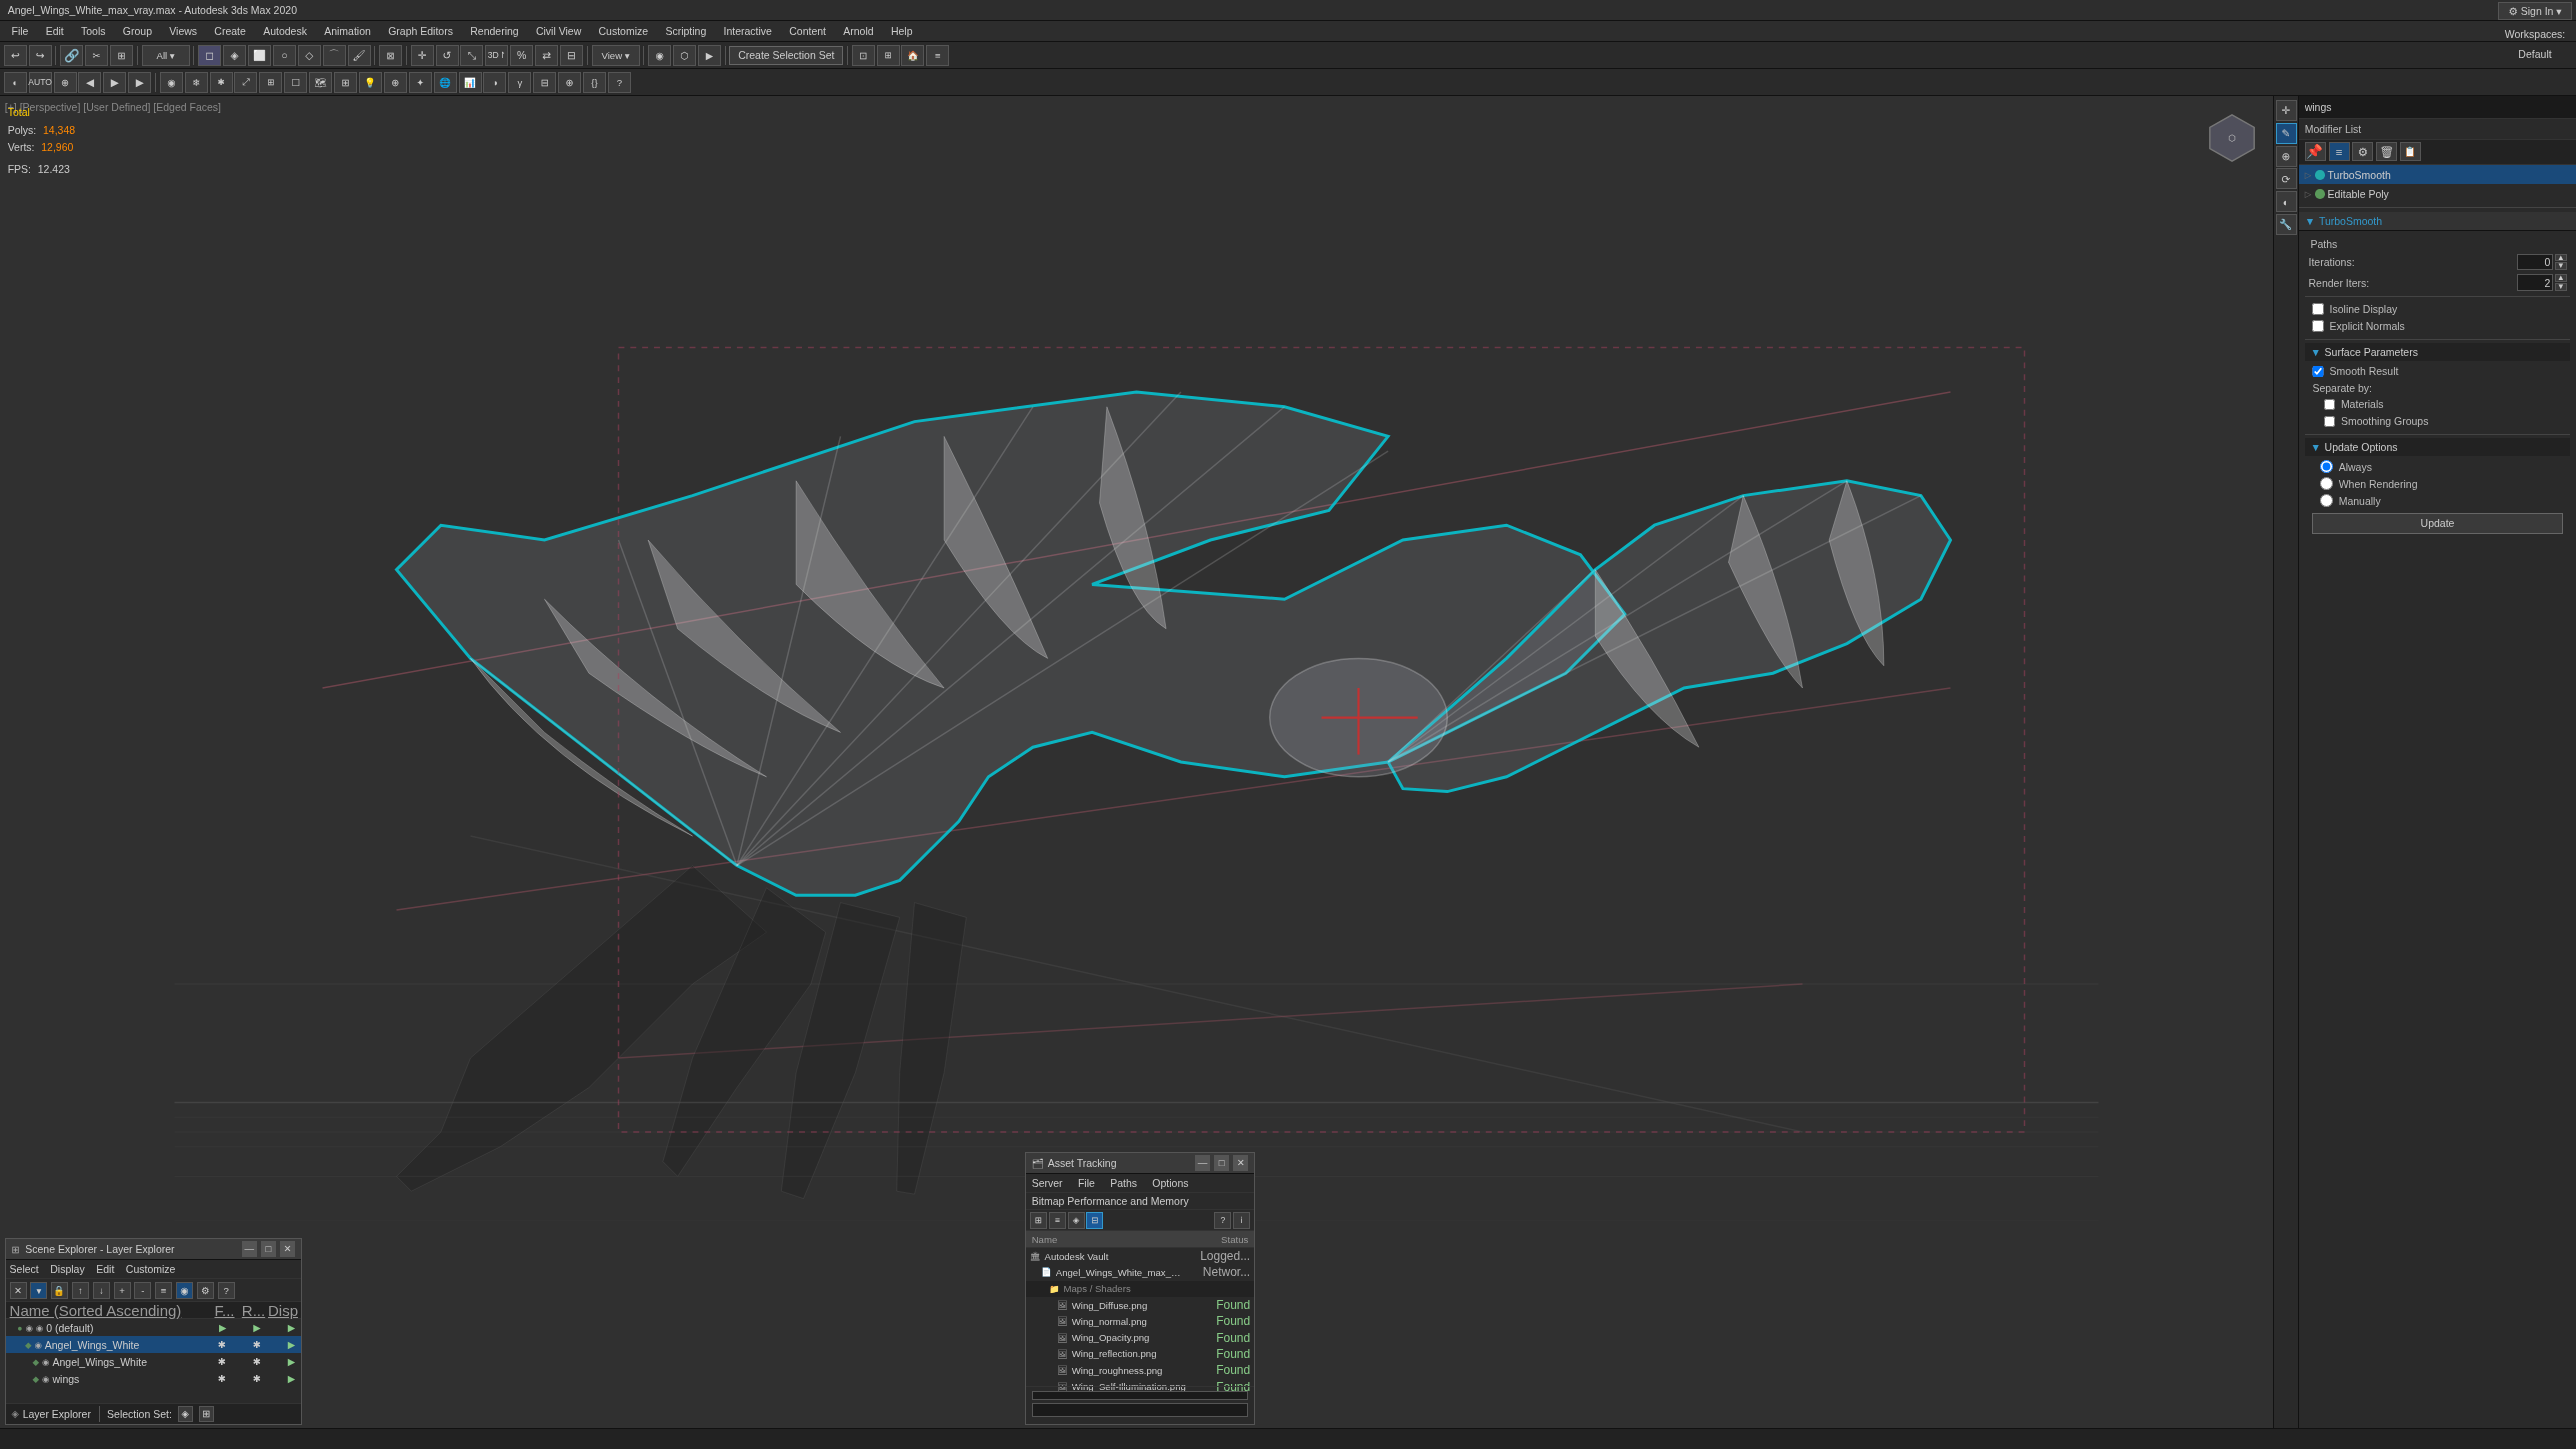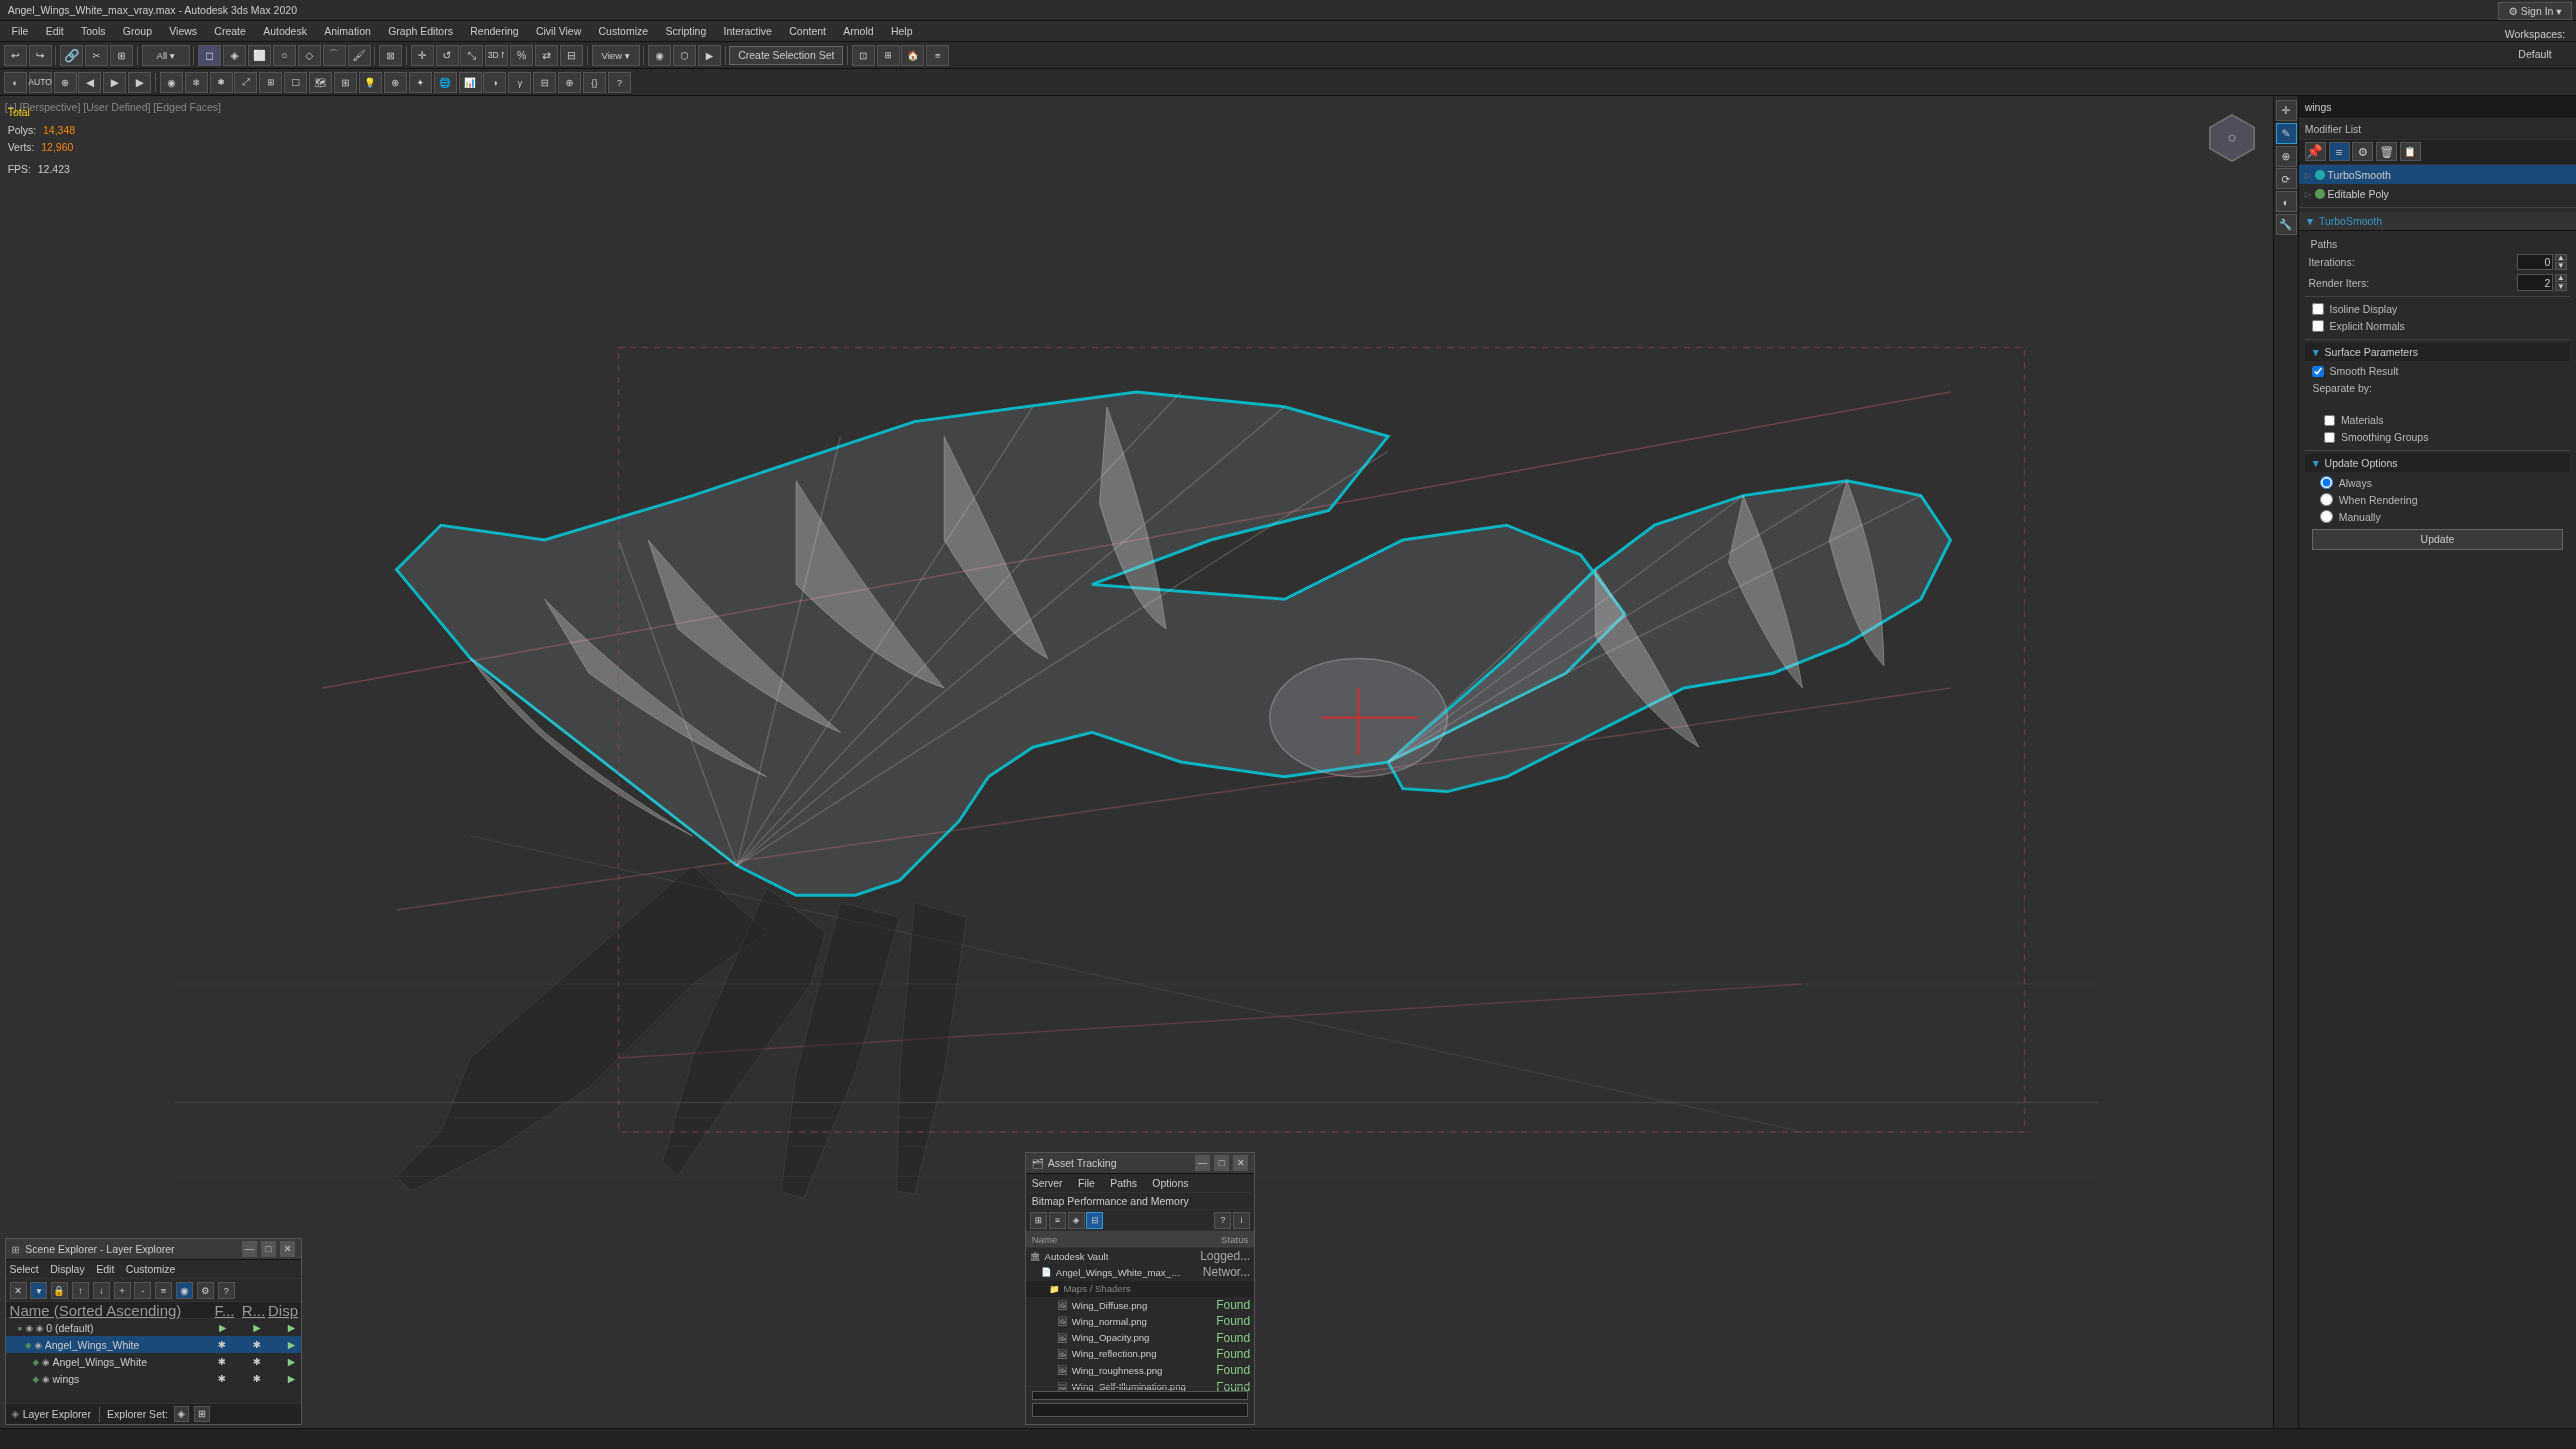--- a/index.html
+++ b/index.html
@@ -928,21 +928,21 @@
           <span>Surface Parameters</span>
         </div>
 
         <div class="checkbox-row">
           <input type="checkbox" id="smooth-result-check" checked="" style="">
           <label for="smooth-result-check">Smooth Result</label>
         </div>
 
         <div style="padding:1.9px 7.7px; font-size:10.5px; color:#bbb;">Separate by:</div>
 
-        <div class="checkbox-row" style="padding-left:19px;margin-top:16px;">
+        <div class="checkbox-row" style="padding-left:19px;">
           <input type="checkbox" id="materials-check" style="">
           <label for="materials-check">Materials</label>
         </div>
 
         <div class="checkbox-row" style="padding-left:19px;">
           <input type="checkbox" id="smoothing-groups-check" style="">
           <label for="smoothing-groups-check">Smoothing Groups</label>
         </div>
 
         <div class="section-divider"></div>
@@ -1078,21 +1078,21 @@
     </div>
   </div>
 
   <div class="se-footer">
     <div style="display:flex; align-items:center; gap:5.7px; width:100%;">
       <div style="display:flex; align-items:center; gap:3.8px;">
         <span style="font-size:9.6px; color:#888;">◈</span>
         <span class="se-footer-label">Layer Explorer</span>
       </div>
       <div class="tb-sep" style="height:15.3px;"></div>
-      <span class="se-footer-label">Explorer Set:</span>
+      <span class="se-footer-label">Selection Set:</span>
       <div class="se-footer-btn">◈</div>
       <div class="se-footer-btn">⊞</div>
     </div>
   </div>
 </div>
 
 <div id="asset-tracking" style="position:fixed; bottom:24px; left:1025px; width:230px; height:273px; background:#2a2a2a; border:1px solid #555; z-index:50;">
 
   <div class="at-titlebar">
     <div class="at-title">

